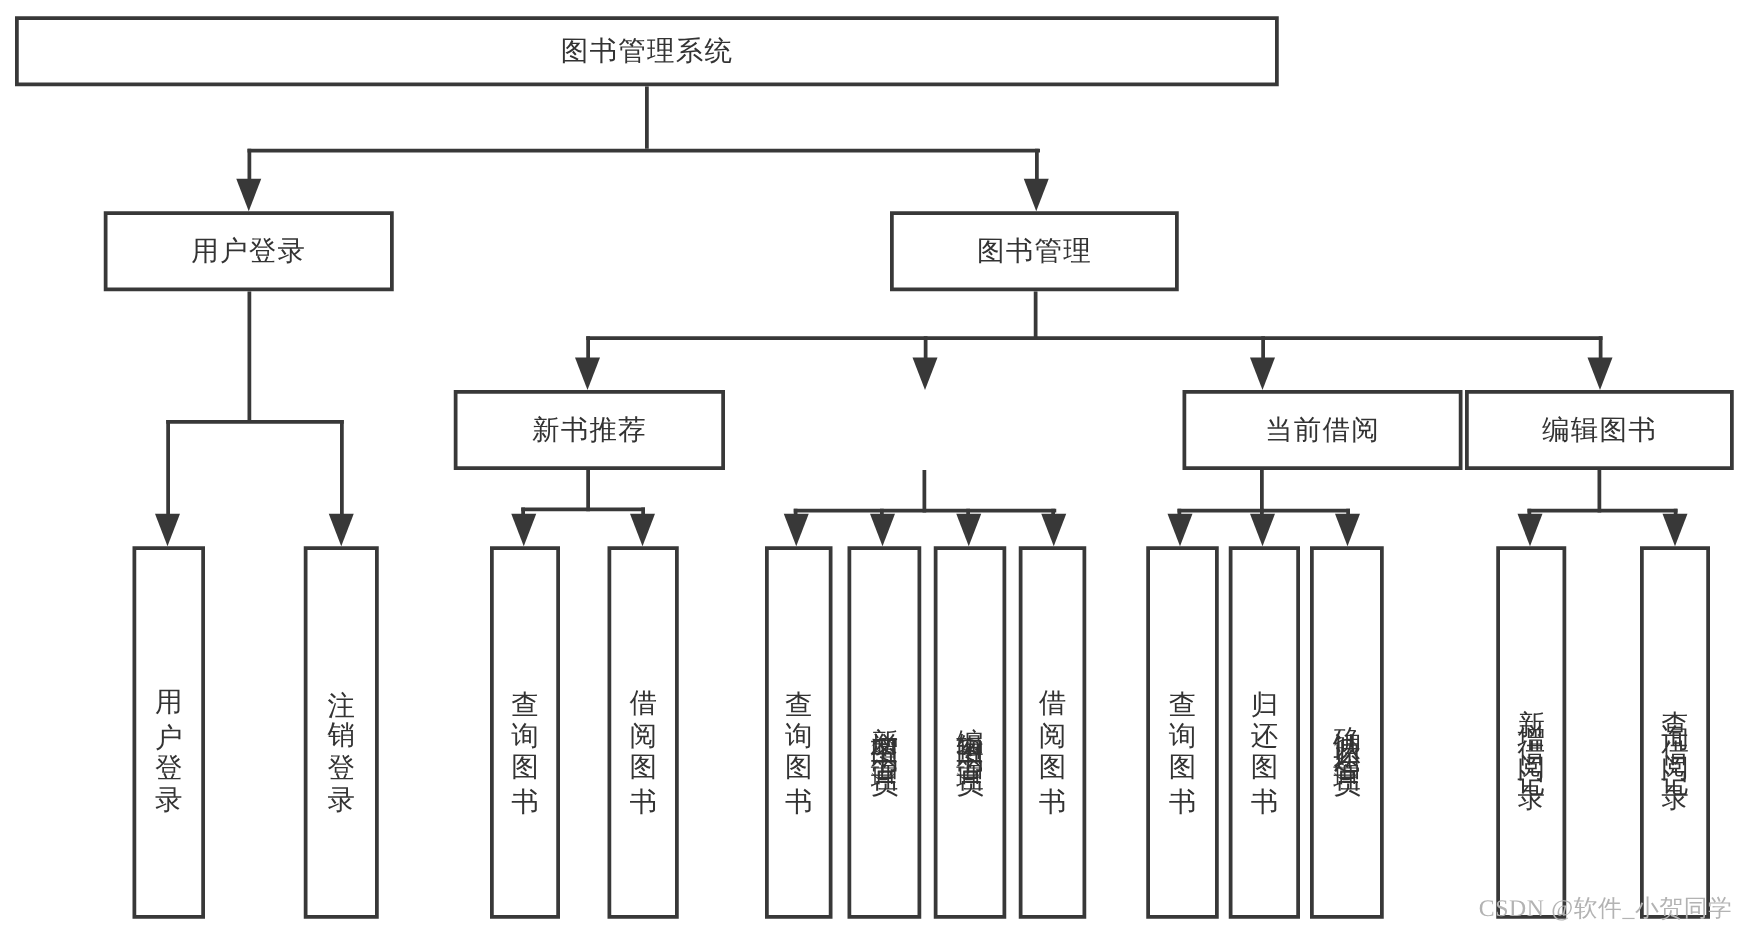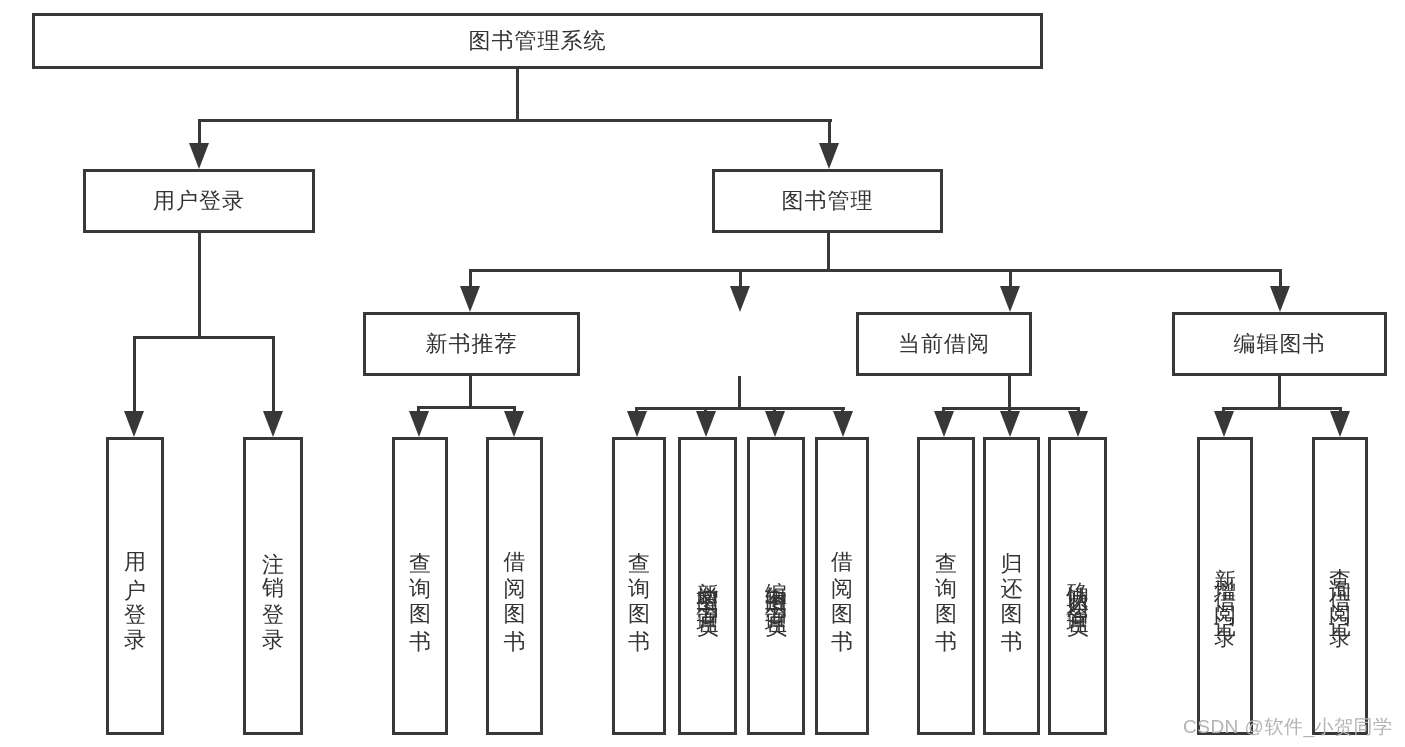--- a/index.html
+++ b/index.html
@@ -89,27 +89,27 @@
   <div class="vline" style="left:1077px;top:407px;height:8px;"></div>
   <div class="arrow" style="left:1068px;top:411px;"></div>
 
   <div class="vline" style="left:1278px;top:376px;height:34px;"></div>
   <div class="hline" style="left:1222px;top:407px;width:120px;"></div>
   <div class="vline" style="left:1222px;top:407px;height:8px;"></div>
   <div class="arrow" style="left:1214px;top:411px;"></div>
   <div class="vline" style="left:1339px;top:407px;height:8px;"></div>
   <div class="arrow" style="left:1330px;top:411px;"></div>
 
-  <div class="node" style="left:12px;top:13px;width:1011px;height:56px;margin-left:20px;">图书管理系统</div>
+  <div class="node" style="left:12px;top:13px;width:1011px;height:56px;">图书管理系统</div>
 
   <div class="node" style="left:83px;top:169px;width:232px;height:64px;">用户登录</div>
   <div class="node" style="left:363px;top:312px;width:217px;height:64px;">新书推荐</div>
 
   <div class="node" style="left:712px;top:169px;width:231px;height:64px;">图书管理</div>
-  <div class="node" style="left:856px;top:312px;width:176px;height:64px;">当前借阅</div>
+  <div class="node" style="left:946px;top:312px;width:224px;height:64px;">当前借阅</div>
   <div class="node" style="left:1172px;top:312px;width:215px;height:64px;">编辑图书</div>
 
   <div class="node leaf sp4" style="left:106px;top:437px;width:58px;height:298px;">
     <span>用户登录</span>
   </div>
   <div class="node leaf sp4" style="left:243px;top:437px;width:60px;height:298px;">
     <span>注销登录</span>
   </div>
 
   <div class="node leaf sp4" style="left:392px;top:437px;width:56px;height:298px;">
@@ -142,15 +142,15 @@
     <span>确认归还（管理员）</span>
   </div>
 
   <div class="node leaf sp6" style="left:1197px;top:437px;width:56px;height:298px;">
     <span>新增借阅记录</span>
   </div>
   <div class="node leaf sp6" style="left:1312px;top:437px;width:56px;height:298px;">
     <span>查询借阅记录</span>
   </div>
 
-  <div class="watermark" style="left:1183px;top:714px;">CSDN @软件_小贺同学</div>
+  <div class="watermark" style="left:1183px;top:714px;font-family:Liberation Serif, serif;">CSDN @软件_小贺同学</div>
 
 </div>
 
 </body></html>

